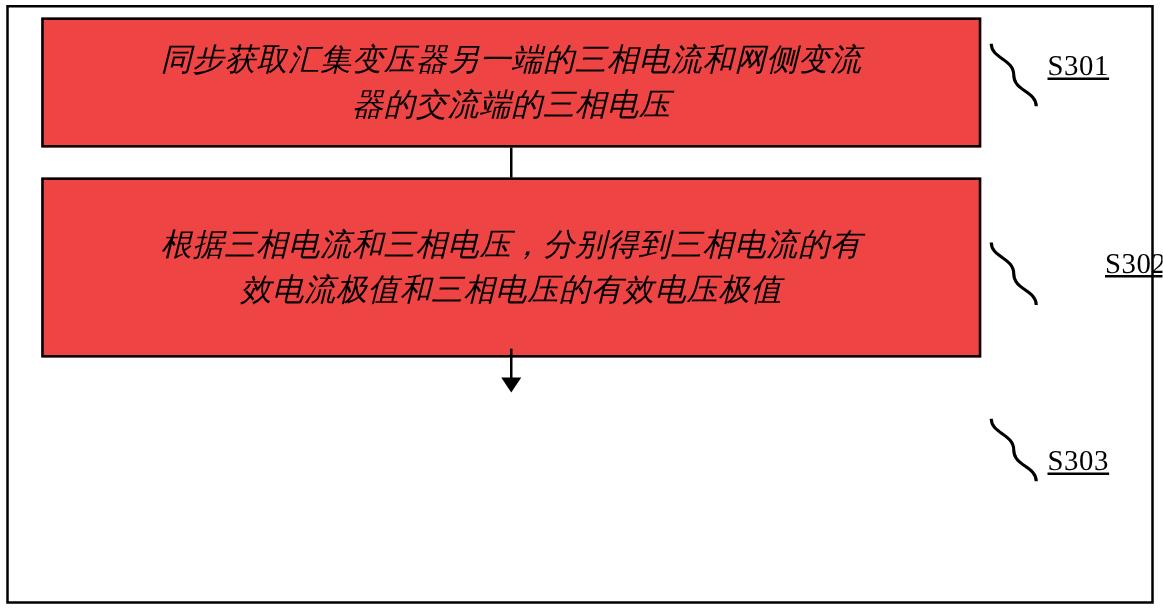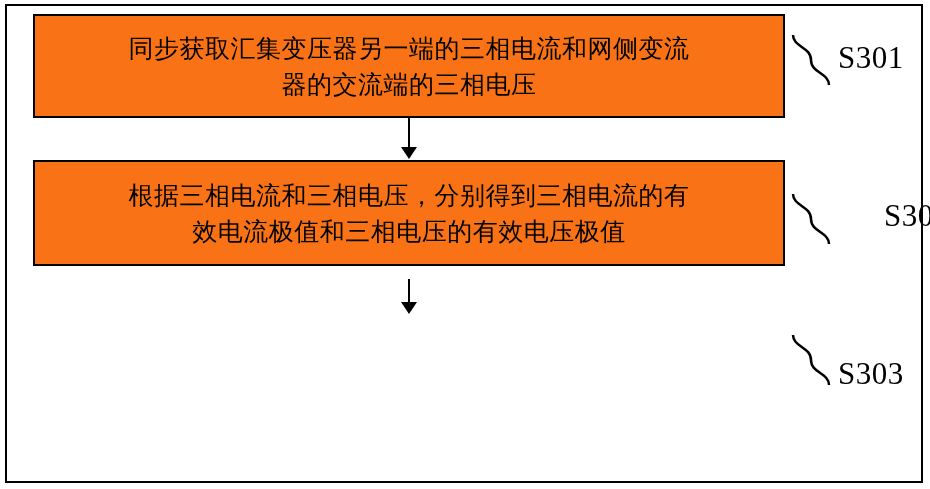--- a/index.html
+++ b/index.html
@@ -24,36 +24,37 @@
     left: 5px;
     top: 4px;
     width: 918px;
     height: 479px;
     border: 2px solid #000000;
     box-sizing: border-box;
   }
   .step-box {
     position: absolute;
     border: 2px solid #000000;
-    background: #f97316;
+    background: #ef4444;
     box-sizing: border-box;
     display: flex;
     align-items: center;
     justify-content: center;
     text-align: center;
     padding: 4px 16px;
+    font-style: italic;
   }
   .step-text {
     font-size: 25px;
     line-height: 1.45;
     letter-spacing: 0.5px;
     white-space: pre-line;
   }
   .step1 { left: 33px; top: 14px;  width: 752px; height: 104px; }
-  .step2 { left: 33px; top: 160px; width: 752px; height: 106px; }
+  .step2 { left: 33px; top: 142px; width: 752px; height: 144px; }
   .step3 { left: 33px; top: 312px; width: 752px; height: 144px; }
 
   .arrow {
     position: absolute;
     left: 408px;
     width: 2px;
     background: #000000;
   }
   .arrow1 { top: 118px; height: 30px; }
   .arrow2 { top: 279px; height: 24px; }
@@ -64,22 +65,23 @@
     width: 0;
     height: 0;
     border-left: 8px solid transparent;
     border-right: 8px solid transparent;
     border-top: 12px solid #000000;
   }
 
   .label {
     position: absolute;
     font-family: "Liberation Serif", serif;
-    font-size: 31px;
+    font-size: 23px;
     letter-spacing: 0.5px;
+    text-decoration: underline;
   }
   .label1 { left: 838px; top: 40px; }
   .label2 { left: 884px; top: 198px; }
   .label3 { left: 838px; top: 356px; }
 
   .brace {
     position: absolute;
     width: 42px;
     height: 54px;
   }

